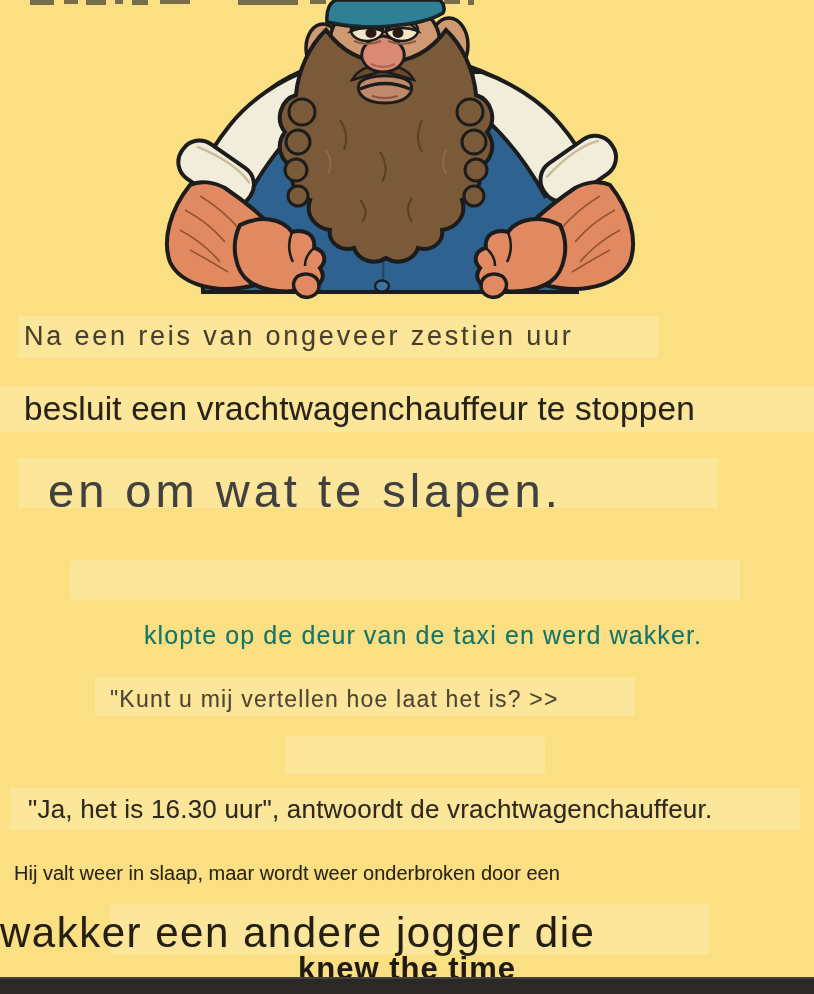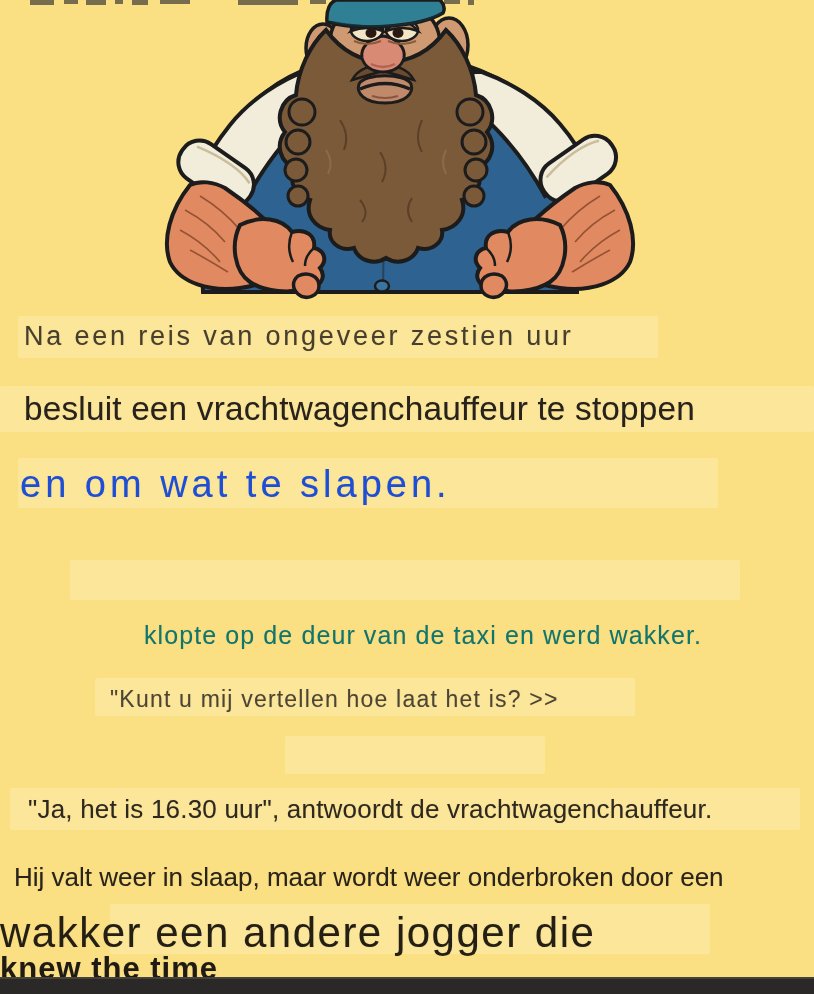--- a/index.html
+++ b/index.html
@@ -12,29 +12,29 @@
   }
   .band { position:absolute; background:rgba(255,248,216,0.28); border-radius:2px; }
   .line {
     position:absolute;
     white-space:nowrap;
     color:#2e2920;
     text-shadow:0 0 1px rgba(90,80,40,0.25);
   }
   .l0 { top:321px; left:24px;  font-size:27px; letter-spacing:2.8px; color:#473f2e; }
   .l1 { top:389px; left:24px;  font-size:34px; letter-spacing:0.2px; color:#27231c; transform:scaleX(0.98); transform-origin:left top; }
-  .l2 { top:463px; left:20px;  font-size:38px; letter-spacing:4px;   color:#1d4ed8; }
+  .l2 { top:463px; left:48px;  font-size:47px; letter-spacing:4px;   color:#404040; }
   .l3 { top:567px; left:0; width:100%; text-align:center; font-size:26px; letter-spacing:1.2px; color:#3d372b; }
   .l4 { top:621px; left:0; width:100%; text-align:center; font-size:25px; letter-spacing:1.1px; color:#0f766e;padding-left:16px; }
   .l5 { top:686px; left:110px; font-size:23px; letter-spacing:1.2px; color:#4c4535; }
   .l6 { top:742px; left:0; width:100%; text-align:center; font-size:25px; letter-spacing:1px; color:#453f30; }
   .l7 { top:794px; left:28px;  font-size:26px; letter-spacing:0.2px; color:#2d2820; }
-  .l8 { top:862px; left:14px;  font-size:26px; color:#28231b; }
+  .l8 { top:862px; left:14px;  font-size:20px; color:#28231b; }
   .l9 { top:909px; left:0; width:100%; text-align:left; font-size:42px; letter-spacing:1.5px; color:#241f15; }
-  .l10{ top:951px; left:0; width:100%; text-align:left; font-size:31px; font-weight:bold; letter-spacing:1px; color:#1f1b14; z-index:2; }
+  .l10{ top:951px; left:0; width:100%; text-align:center; font-size:31px; font-weight:bold; letter-spacing:1px; color:#1f1b14; z-index:2; }
   .footer-bar {
     position:absolute; left:0; top:977px; width:814px; height:17px;
     background:#2b2927; border-top:2px solid #45423c; z-index:5;
   }
   .cartoon-svg { position:absolute; left:130px; top:0; }
   .remnant-svg { position:absolute; left:20px; top:0; }
 </style>
 </head>
 <body>
 

